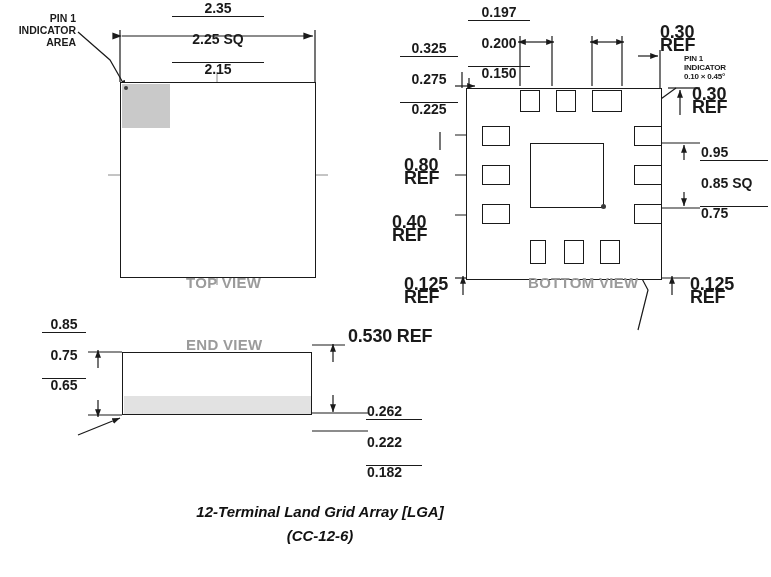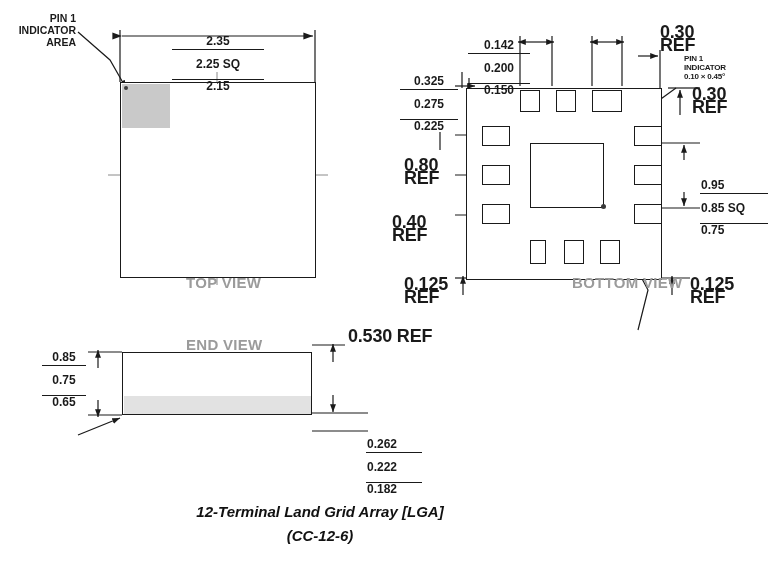--- a/index.html
+++ b/index.html
@@ -29,29 +29,28 @@
     font-size: 18px;
     line-height: 13px;
     white-space: nowrap;
     letter-spacing: -0.2px;
   }
   .dim.tiny  { font-size: 8px; line-height: 9px; font-weight: bold; }
   .stack {
     position: absolute;
     text-align: center;
     font-weight: bold;
-    font-size: 12px;
+    font-size: 14px;
     line-height: 13.5px;
     white-space: nowrap;
-    margin-top: 33px;
   }
   .stack .mid {
     border-top: 1.4px solid #1a1a1a;
     border-bottom: 1.4px solid #1a1a1a;
-    padding: 8px 1px;
+    padding: 16px 1px;
   }
   .stack .top, .stack .bot { padding: 0 1px; }
 
   .label-gray {
     position: absolute;
     color: #9b9b9b;
     font-weight: bold;
     font-size: 15px;
     letter-spacing: 0.3px;
     white-space: nowrap;
@@ -254,24 +253,24 @@
   <div class="pad" style="left:634px; top:165px; width:28px; height:20px;"></div>
   <div class="pad" style="left:634px; top:204px; width:28px; height:20px;"></div>
 
   <div class="pad" style="left:530px; top:240px; width:16px; height:24px;"></div>
   <div class="pad" style="left:564px; top:240px; width:20px; height:24px;"></div>
   <div class="pad" style="left:600px; top:240px; width:20px; height:24px;"></div>
 
   <div class="pad" style="left:530px; top:143px; width:74px; height:65px;"></div>
   <div class="dot" style="left:601px; top:204px;"></div>
 
-  <div class="label-gray" style="left:528px; top:274px;margin-left:44px;">BOTTOM VIEW</div>
+  <div class="label-gray" style="left:528px; top:274px;">BOTTOM VIEW</div>
 
   <div class="stack" style="left:468px; top:6px; width:62px;">
-    <div class="top">0.142</div>
+    <div class="top">0.197</div>
     <div class="mid">0.200</div>
     <div class="bot">0.150</div>
   </div>
 
   <div class="stack" style="left:400px; top:42px; width:58px;">
     <div class="top">0.325</div>
     <div class="mid">0.275</div>
     <div class="bot">0.225</div>
   </div>
 

